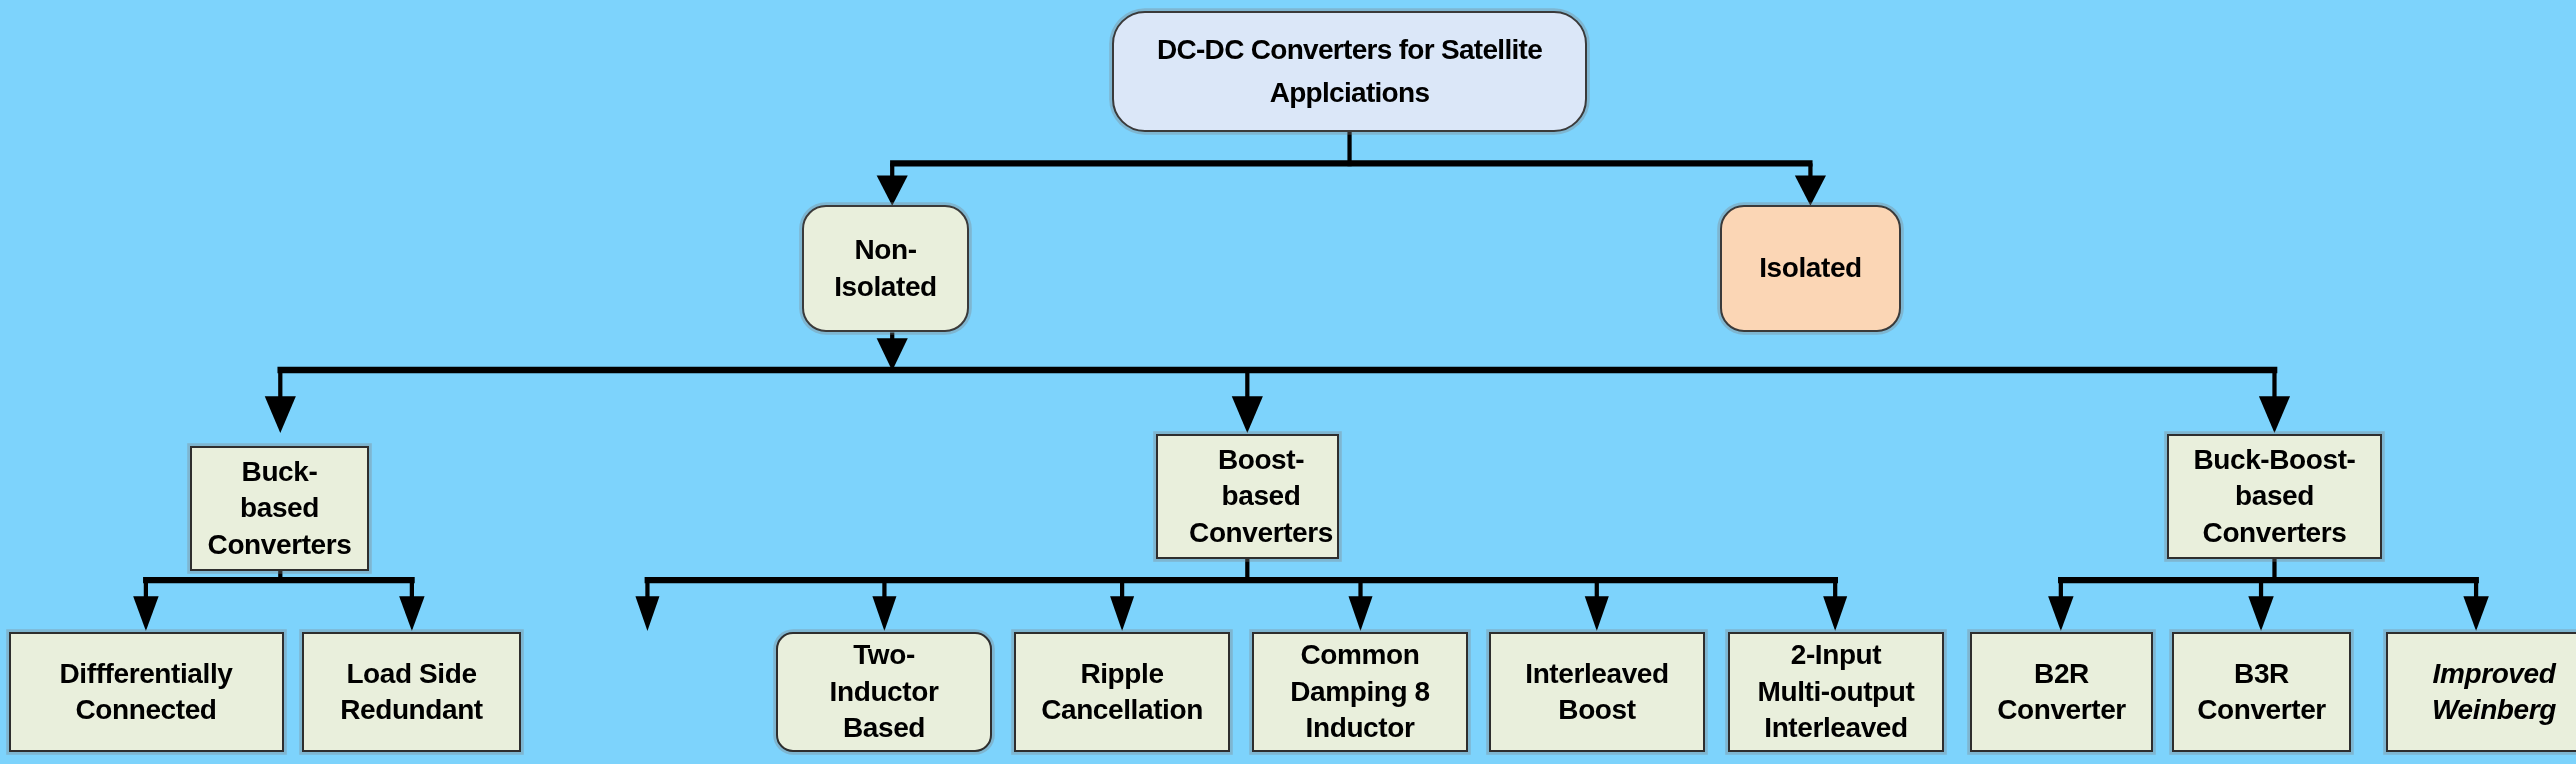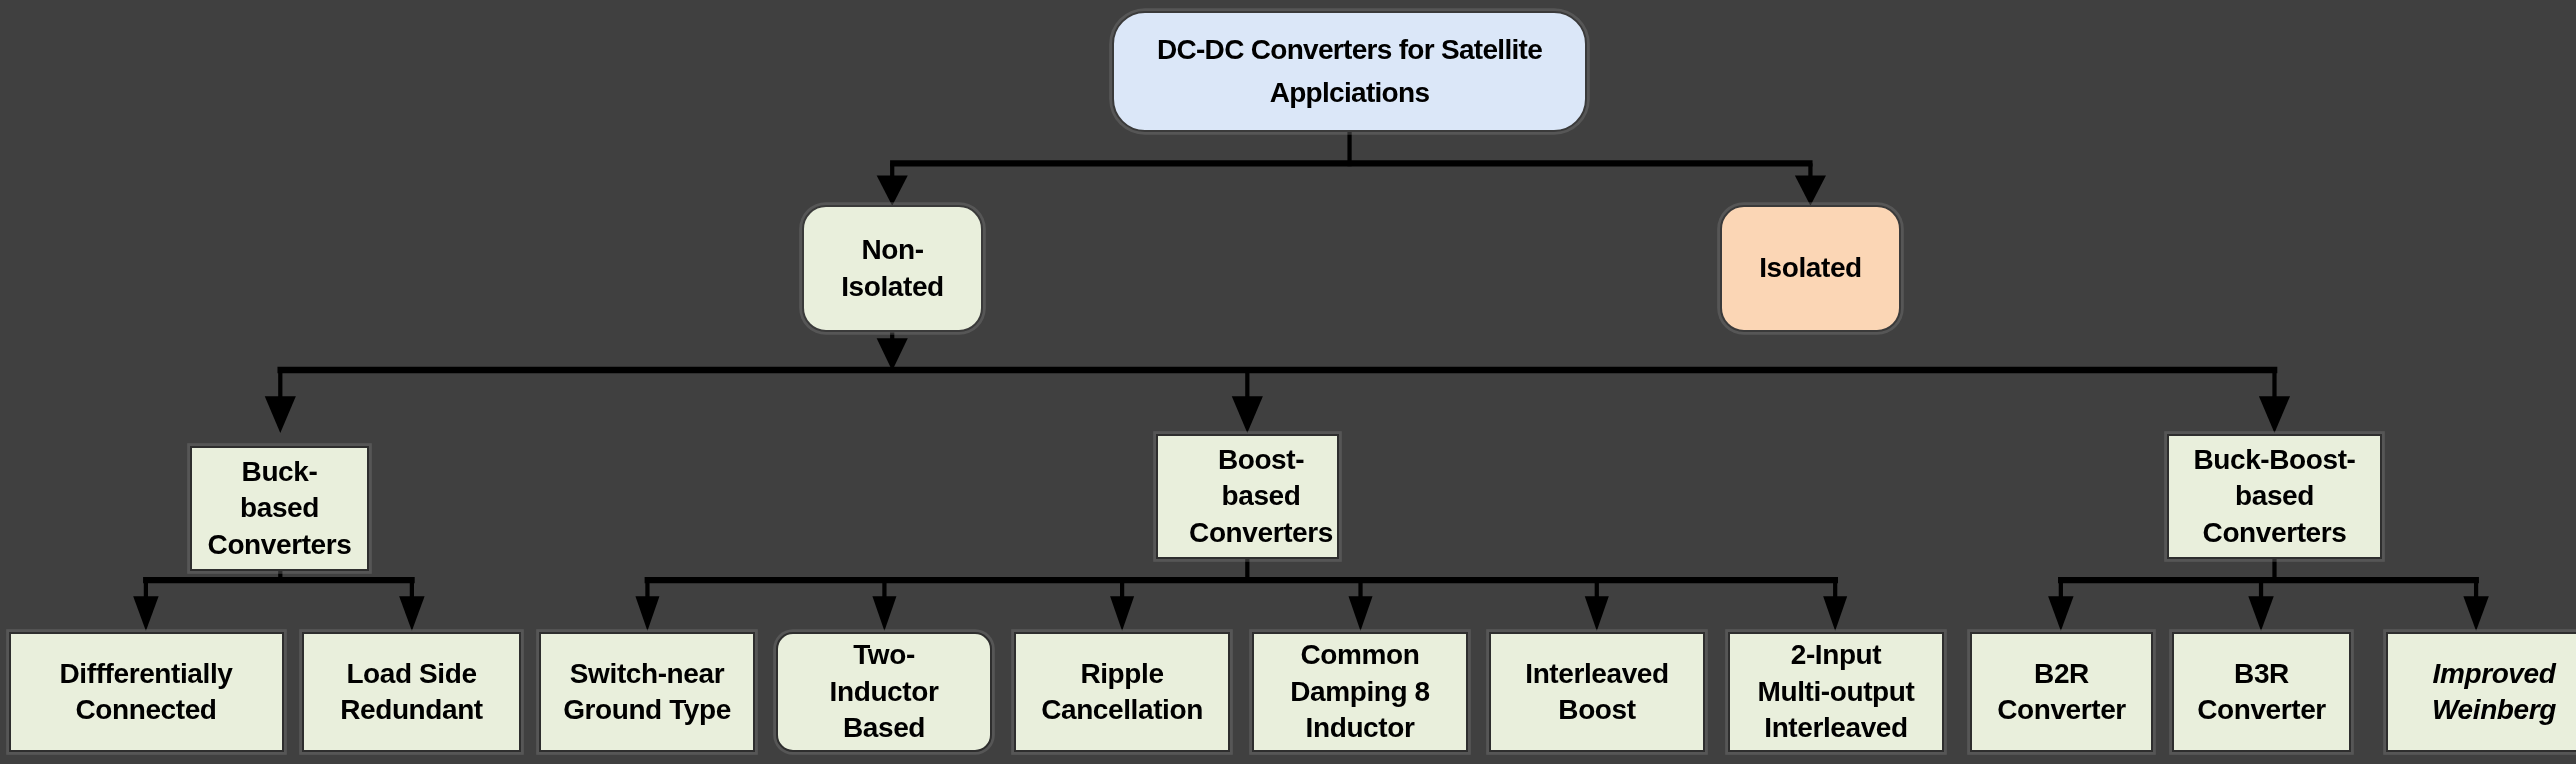--- a/index.html
+++ b/index.html
@@ -10,21 +10,21 @@
   }
   body {
     width: 2576px;
     height: 764px;
     font-family: "Liberation Sans", "DejaVu Sans", sans-serif;
   }
   .canvas {
     position: relative;
     width: 2576px;
     height: 764px;
-    background: #404040;
+    background: #7dd3fc;
     overflow: hidden;
   }
   .connector-layer {
     position: absolute;
     left: 0;
     top: 0;
     width: 2576px;
     height: 764px;
   }
   .connector-layer line {
@@ -135,21 +135,21 @@
       <line class="vline" x1="3500" y1="820" x2="3500" y2="850"></line>
       <polygon points="3482,843 3518,843 3500,892"></polygon>
     </g>
   </svg>
 
   <div class="node round root" style="left:1112px; top:10.6px; width:475px; height:121px;">
     <span class="node-label">DC-DC Converters for Satellite
 Applciations</span>
   </div>
 
-  <div class="node round green" style="left:802px; top:205px; width:181px; height:127px;">
+  <div class="node round green" style="left:802px; top:205px; width:167px; height:127px;">
     <span class="node-label">Non-
 Isolated</span>
   </div>
   <div class="node round orange" style="left:1720px; top:205px; width:181px; height:127px;">
     <span class="node-label">Isolated</span>
   </div>
 
   <div class="node green" style="left:190px; top:434px; width:179px; height:125px;margin-top:12px;">
     <span class="node-label">Buck-
 based
@@ -167,24 +167,20 @@
   </div>
 
   <div class="node green" style="left:8.5px; top:632px; width:275px; height:120px;">
     <span class="node-label">Diffferentially
 Connected</span>
   </div>
   <div class="node green" style="left:302px; top:632px; width:219px; height:120px;">
     <span class="node-label">Load Side
 Redundant</span>
   </div>
-  <div class="node green" style="left:539px; top:632px; width:216px; height:120px;">
-    <span class="node-label">Switch-near
-Ground Type</span>
-  </div>
   <div class="node green" style="left:776px; top:632px; width:216px; height:120px;border-radius:17px;">
     <span class="node-label">Two-
 Inductor
 Based</span>
   </div>
   <div class="node green" style="left:1014px; top:632px; width:216px; height:120px;">
     <span class="node-label">Ripple
 Cancellation</span>
   </div>
   <div class="node green" style="left:1252px; top:632px; width:216px; height:120px;">

